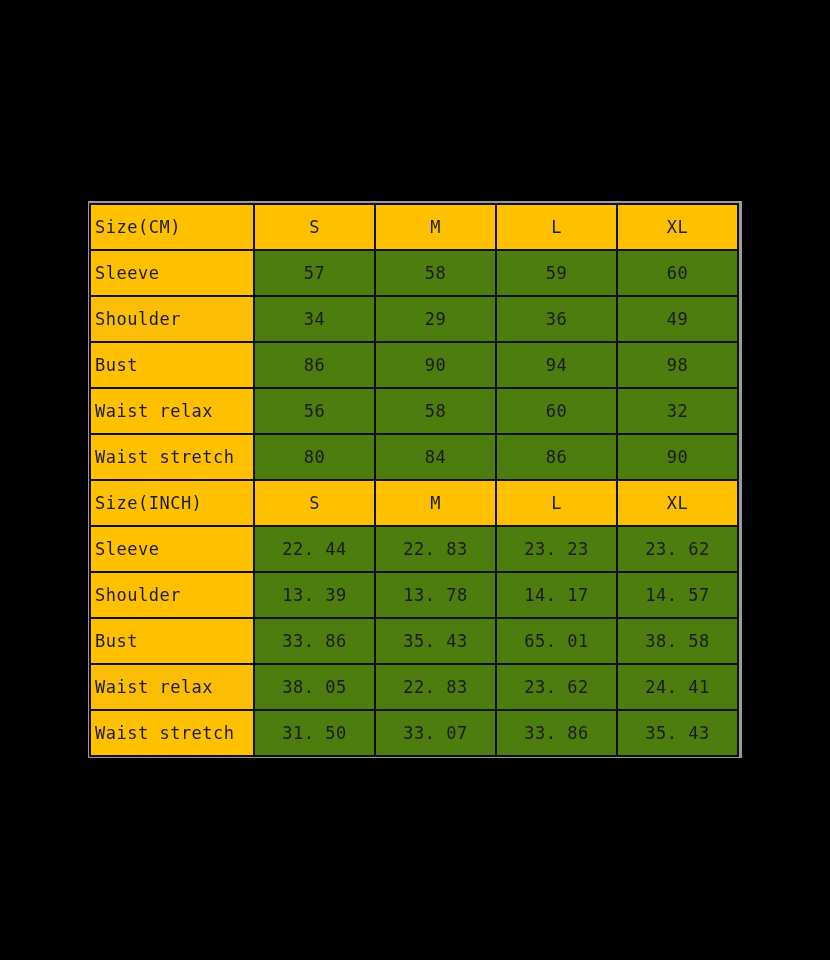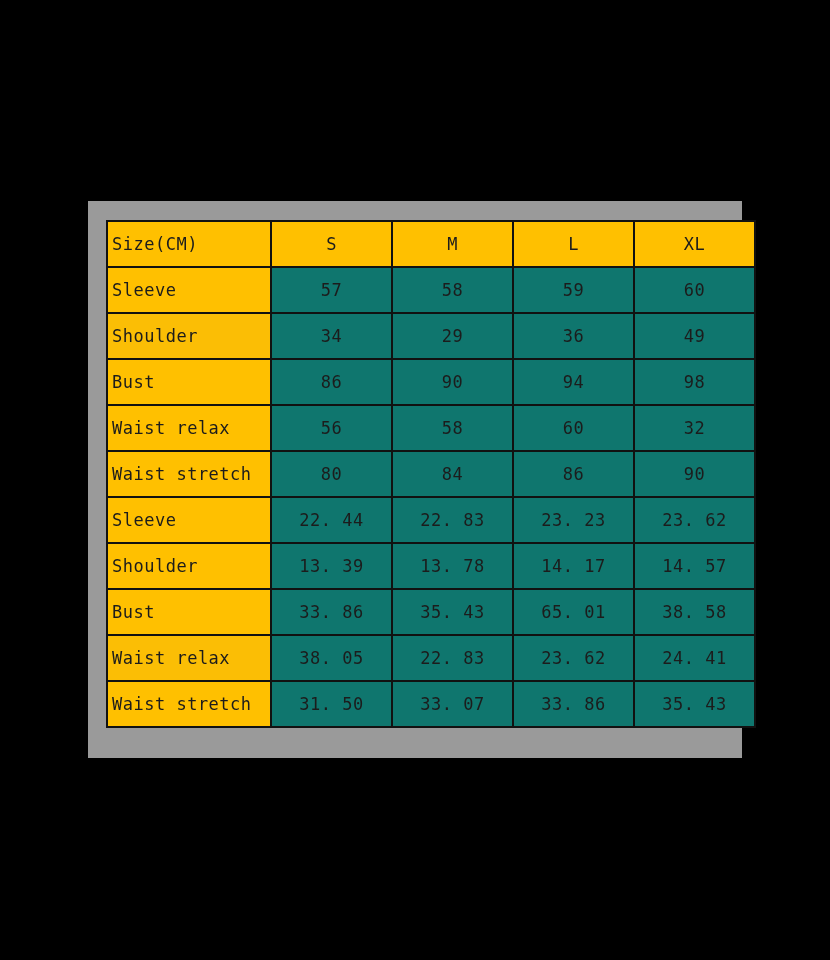--- a/index.html
+++ b/index.html
@@ -22,21 +22,21 @@
   }
 
   
   #table-frame {
     position: absolute;
     left: 88px;
     top: 201px;
     width: 654px;
     height: 557px;
     background: #9a9a9a;
-    padding: 17px;
+    padding: 0;
     box-sizing: border-box;
   }
 
   table.size-chart {
     border-collapse: collapse;
     table-layout: fixed;
     width: 650px;
     margin: 2px 0 0 1px;
     background: #ffffff;
   }
@@ -44,21 +44,21 @@
   table.size-chart col.label-col { width: 164px; }
   table.size-chart col.size-col  { width: 121px; }
 
   table.size-chart td {
     border: 2px solid #111111;
     height: 44px;
     padding: 0 6px;
     font-size: 17px;
     line-height: 1.1;
     color: #1c1c1c;
-    background: #0f766e;
+    background: #4d7c0f;
     text-align: center;
     vertical-align: middle;
     letter-spacing: 0.5px;
     white-space: nowrap;
     overflow: hidden;
   }
 
   
   table.size-chart td.label {
     background: #ffc000;
@@ -133,20 +133,27 @@
         </tr>
 
         <tr>
           <td class="label">Waist stretch</td>
           <td>80</td>
           <td>84</td>
           <td>86</td>
           <td>90</td>
         </tr>
 
+        <tr class="header-row">
+          <td class="label">Size(INCH)</td>
+          <td>S</td>
+          <td>M</td>
+          <td>L</td>
+          <td>XL</td>
+        </tr>
 
         <tr>
           <td class="label">Sleeve</td>
           <td>22. 44</td>
           <td>22. 83</td>
           <td>23. 23</td>
           <td>23. 62</td>
         </tr>
 
         <tr>

